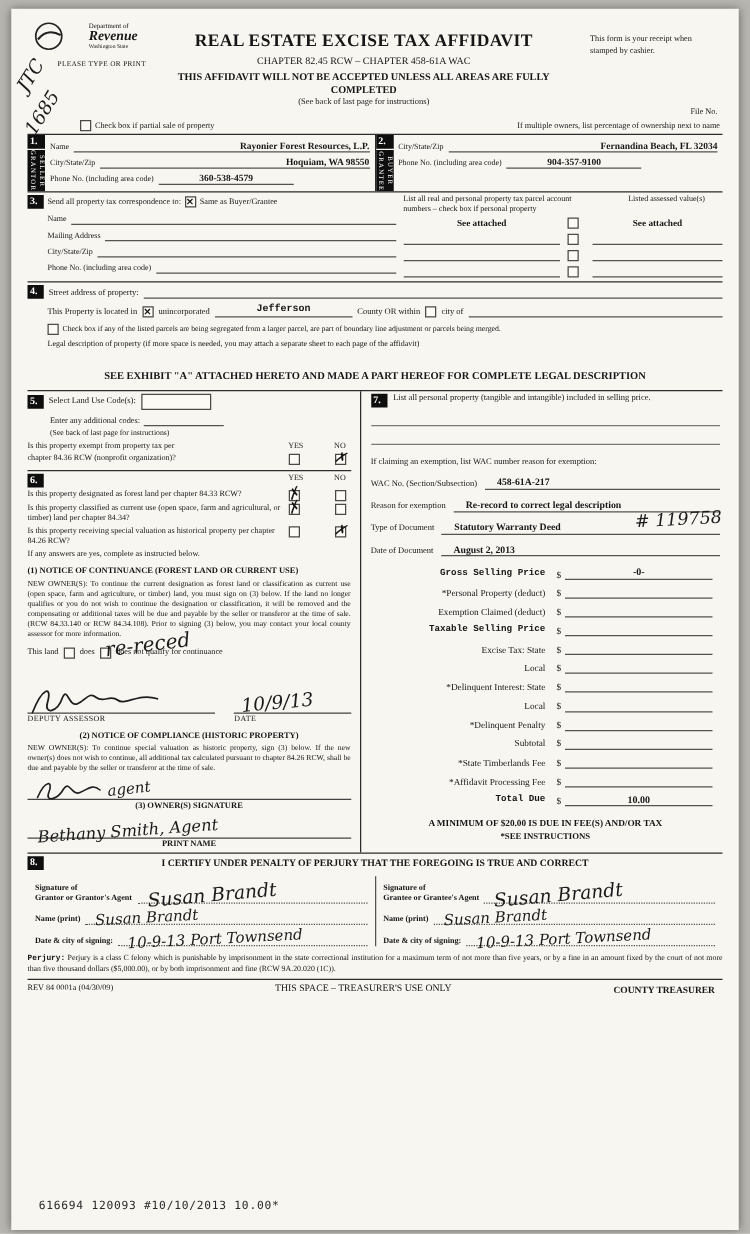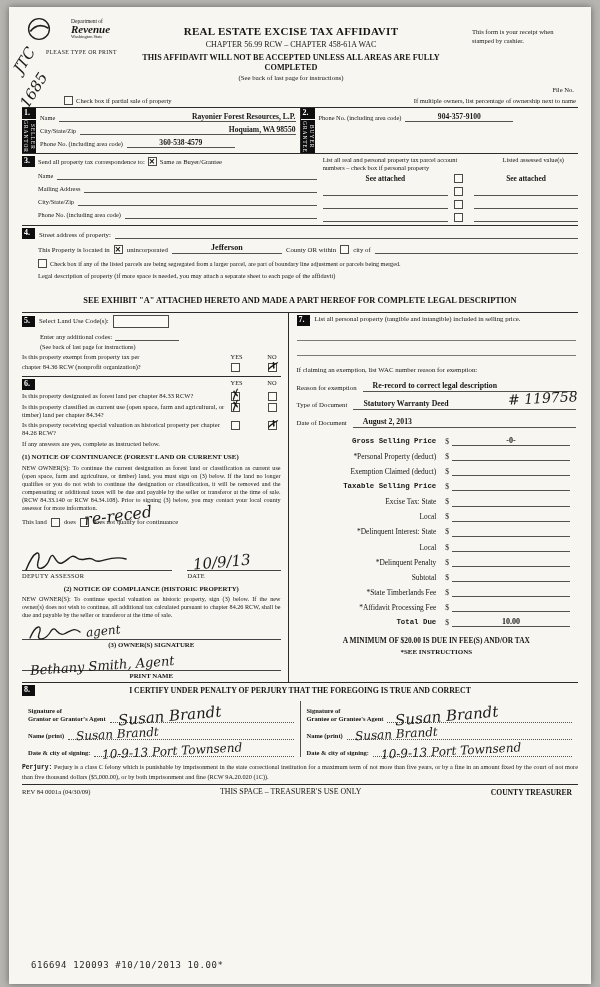--- a/index.html
+++ b/index.html
@@ -32,21 +32,21 @@
   
   .theader { position:relative; height:74px; }
   .logo { position:absolute; left:4px; top:4px; display:flex; align-items:center; gap:19px; }
   .logo svg { width:26px; height:26px; }
   .logotxt { line-height:1; }
   .logo-dept { font-size:5.5px; }
   .logo-name { font-size:11px; font-weight:700; font-style:italic; }
   .logo-state { font-size:4.5px; }
   .typeprint { position:absolute; left:24px; top:37px; font-size:5.8px; letter-spacing:.3px; }
   .tcenter { position:absolute; left:110px; right:128px; top:13px; text-align:center; }
-  .ttl { font-size:11px; font-weight:700; letter-spacing:.3px; }
+  .ttl { font-size:14px; font-weight:700; letter-spacing:.3px; }
   .tsub { font-size:8px; margin-top:1px; }
   .twarn { font-size:8.2px; font-weight:700; margin-top:3px; }
   .tsee { font-size:6.8px; margin-top:1px; }
   .receipt { position:absolute; right:2px; top:16px; width:104px; font-size:6.6px; line-height:1.3; }
   .fileno { text-align:right; font-size:6.6px; padding-right:4px; }
   .partialrow { display:flex; align-items:center; margin:2px 0 2px 42px; font-size:6.6px; gap:3px; }
   .partial-right { margin-left:auto; padding-right:2px; }
   .corner-hw { position:absolute; z-index:5; font-size:15px; transform:rotate(-58deg); }
   .corner-hw.l1 { left:2px; top:44px; }
   .corner-hw.l2 { left:6px; top:74px; }
@@ -78,21 +78,21 @@
   .s3assessed { margin-left:auto; padding-right:14px; }
   .s3grid { display:grid; grid-template-columns:1fr 14px 104px; column-gap:6px; row-gap:4px; margin-top:2px; align-items:end; }
   .s3grid .ul { height:8px; }
   .seeatt { font-weight:700; font-size:7.4px; text-align:center; }
 
   
   .s4 { padding:2px 0 3px 0; }
   .s4r1 { display:flex; align-items:flex-end; gap:4px; }
   .s4r1 .ul { flex:1; height:8px; }
   .s4r2 { display:flex; align-items:flex-end; gap:4px; margin:4px 0 0 16px; font-size:6.8px; }
-  .s4county { flex:0 0 110px; text-align:center; font-weight:700; font-size:8px; border-bottom:1px solid #55534e; }
+  .s4county { flex:0 0 110px; text-align:center; font-weight:700; font-size:8px; border-bottom:1px solid #55534e;font-family:Liberation Mono, monospace; }
   .s4cityul { flex:1; height:8px; border-bottom:1px solid #55534e; }
   .s4r3 { display:flex; gap:3px; margin:5px 0 0 16px; font-size:6.2px; align-items:center; }
   .s4r4 { margin:4px 0 10px 16px; font-size:6.4px; }
   .exhibit { text-align:center; font-weight:700; font-size:8.4px; padding:3px 0 5px 0; }
 
   
   .cols { display:flex; border-top:1.4px solid #2c2c2c; }
   .lcol { width:46.5%; border-right:1px solid #2c2c2c; padding:2px 7px 2px 0; }
   .rcol { flex:1; padding:2px 2px 2px 8px; }
 
@@ -180,21 +180,21 @@
       </svg>
       <div class="logotxt">
         <div class="logo-dept">Department of</div>
         <div class="logo-name">Revenue</div>
         <div class="logo-state">Washington State</div>
       </div>
     </div>
     <div class="typeprint">PLEASE TYPE OR PRINT</div>
     <div class="tcenter">
       <div class="ttl">REAL ESTATE EXCISE TAX AFFIDAVIT</div>
-      <div class="tsub">CHAPTER 56.99 RCW – CHAPTER 458-61A WAC</div>
+      <div class="tsub">CHAPTER 82.45 RCW – CHAPTER 458-61A WAC</div>
       <div class="twarn">THIS AFFIDAVIT WILL NOT BE ACCEPTED UNLESS ALL AREAS ARE FULLY COMPLETED</div>
       <div class="tsee">(See back of last page for instructions)</div>
     </div>
     <div class="receipt">This form is your receipt when stamped by cashier.</div>
   </div>
 
   <div class="fileno">File No.</div>
 
   <div class="partialrow">
     <span class="cb"></span>
@@ -228,20 +228,24 @@
     </div>
     <div class="party">
       <div class="pleft">
         <span class="numbox">2.</span>
         <div class="pside">
             <span>BUYER
 GRANTEE</span>
           </div>
       </div>
       <div class="pfields">
+        <div class="fieldrow">
+          <span class="flabel">City/State/Zip</span>
+          <span class="fval grow">Fernandina Beach, FL  32034</span>
+        </div>
         <div class="fieldrow">
           <span class="flabel">Phone No. (including area code)</span>
           <span class="fval mid">904-357-9100</span>
         </div>
       </div>
     </div>
   </div>
 
   <div class="sec sec3">
     <div class="s3left">
@@ -425,20 +429,24 @@
       <div class="s7top">
         <span class="numbox">7.</span>
         <span class="s7toptext">List all personal property (tangible and intangible) included in selling price.</span>
       </div>
       <div class="blankline"></div>
       <div class="blankline"></div>
 
       <div class="claimtxt">If claiming an exemption, list WAC number reason for exemption:</div>
 
       <div class="wacrow">
+        <span class="waclabel">WAC No. (Section/Subsection)</span>
+        <span class="wacval">458-61A-217</span>
+      </div>
+      <div class="wacrow">
         <span class="waclabel">Reason for exemption</span>
         <span class="wacval">Re-record to correct legal description</span>
       </div>
       <div class="wacrow">
         <span class="waclabel">Type of Document</span>
         <span class="wacval">Statutory Warranty Deed</span>
         <span class="hw hw-docnum"># 119758</span>
       </div>
       <div class="wacrow">
         <span class="waclabel">Date of Document</span>

